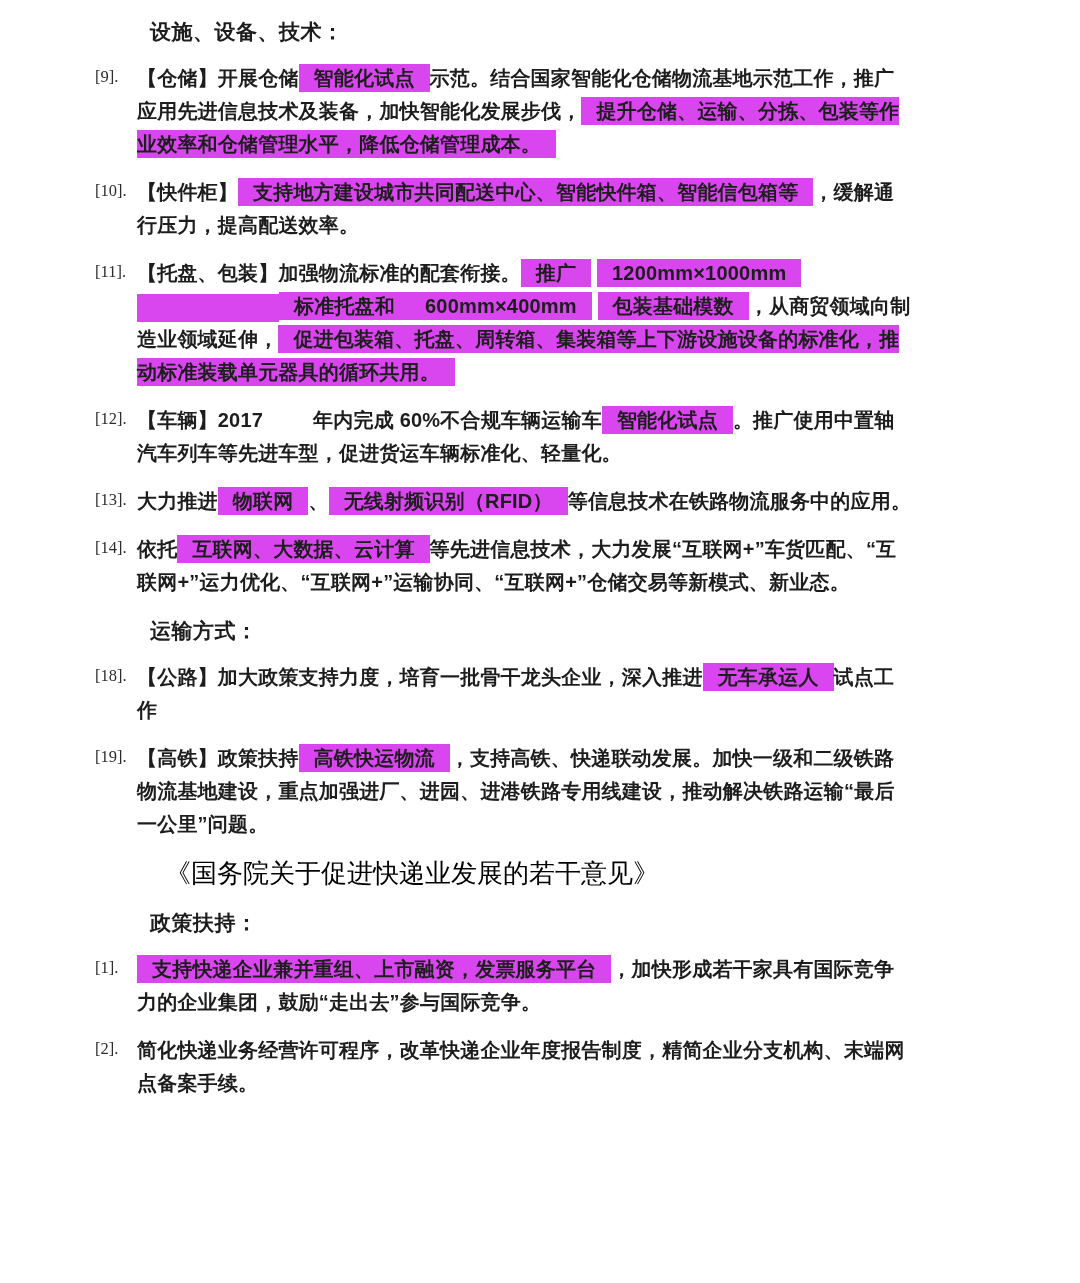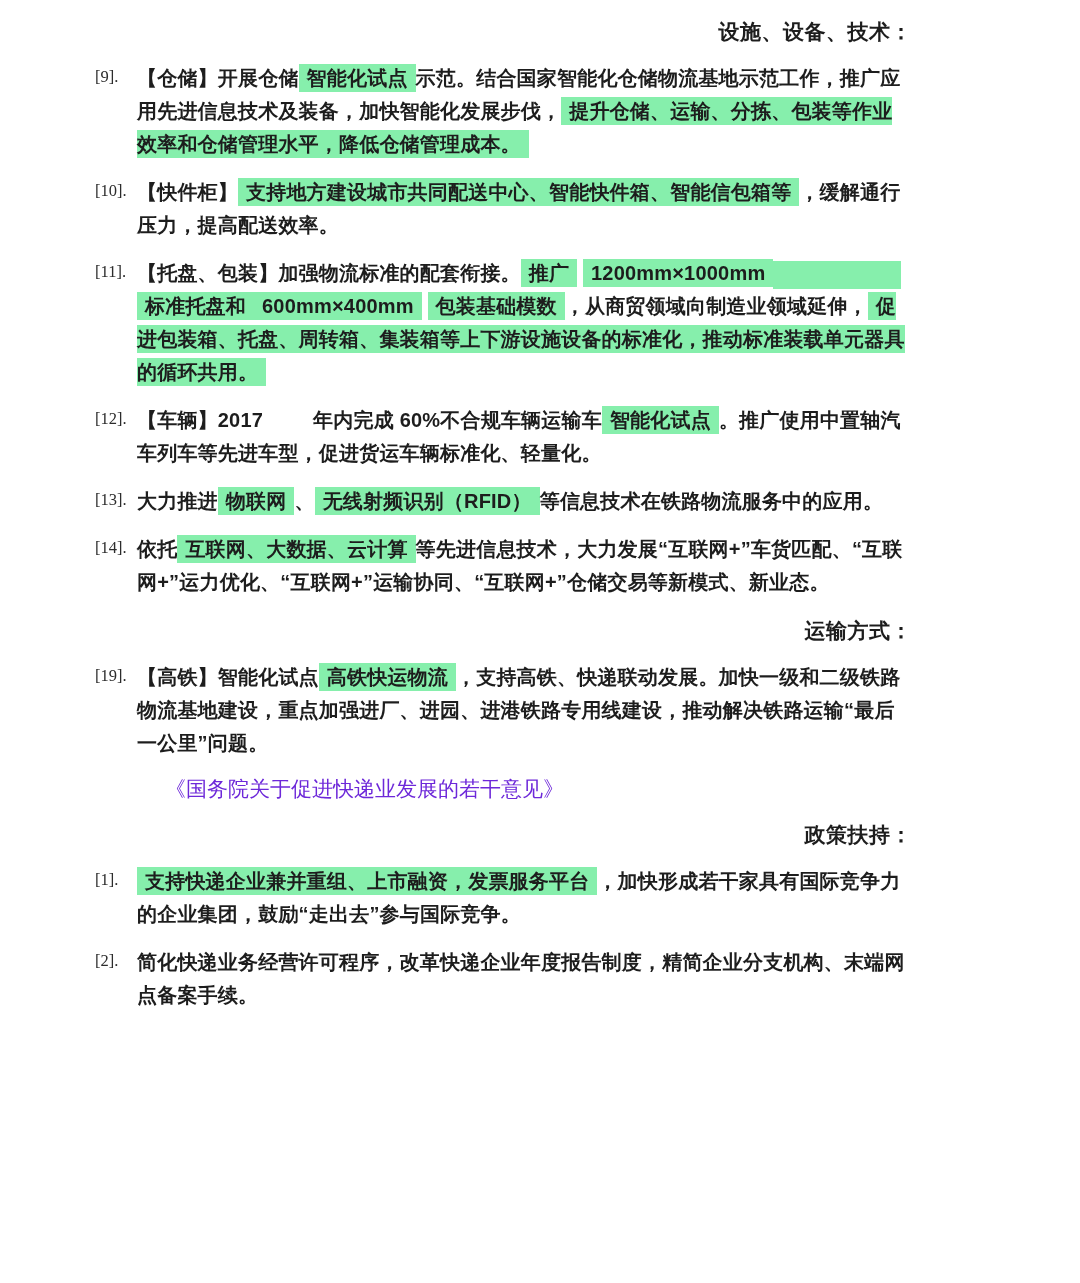--- a/index.html
+++ b/index.html
@@ -19,29 +19,28 @@
     width: 1080px;
     min-height: 1283px;
     padding: 14px 168px 24px 95px;
     background: #ffffff;
   }
   .heading {
     font-size: 21px;
     font-weight: 700;
     margin: 18px 0 16px 55px;
     letter-spacing: 0.5px;
-    text-align: right;
   }
   .heading:first-child { margin-top: 4px; }
   .quote {
     font-family: "Liberation Serif", serif;
-    font-size: 21px;
+    font-size: 26px;
     font-weight: 400;
     margin: 8px 0 14px 70px;
-    color: #6d28d9;
+    color: #000000;
   }
   .item {
     display: flex;
     align-items: flex-start;
     margin-bottom: 15px;
   }
   .num {
     flex: 0 0 42px;
     width: 42px;
     font-family: "Liberation Serif", serif;
@@ -52,22 +51,22 @@
   }
   .text {
     flex: 1;
     font-size: 20px;
     line-height: 33px;
     font-weight: 600;
     letter-spacing: 0.2px;
     word-break: break-all;
   }
   .hl {
-    background: #86efac;
-    padding: 3px 8px;
+    background: #d946ef;
+    padding: 3px 15px;
   }
   .spacer {
     display: inline-block;
     height: 1.1em;
     vertical-align: middle;
   }
 </style>
 </head>
 <body>
 
@@ -92,22 +91,26 @@
     <div class="item">
       <span class="num">[13].</span>
       <div class="text"><span>大力推进</span><span class="hl">物联网</span><span>、</span><span class="hl">无线射频识别（RFID）</span><span>等信息技术在铁路物流服务中的应用。</span></div>
     </div>
     <div class="item">
       <span class="num">[14].</span>
       <div class="text"><span>依托</span><span class="hl">互联网、大数据、云计算</span><span>等先进信息技术，大力发展“互联网+”车货匹配、“互联网+”运力优化、“互联网+”运输协同、“互联网+”仓储交易等新模式、新业态。</span></div>
     </div>
     <div class="heading">运输方式：</div>
     <div class="item">
+      <span class="num">[18].</span>
+      <div class="text"><span>【公路】加大政策支持力度，培育一批骨干龙头企业，深入推进</span><span class="hl">无车承运人</span><span>试点工作</span></div>
+    </div>
+    <div class="item">
       <span class="num">[19].</span>
-      <div class="text"><span>【高铁】智能化试点</span><span class="hl">高铁快运物流</span><span>，支持高铁、快递联动发展。加快一级和二级铁路物流基地建设，重点加强进厂、进园、进港铁路专用线建设，推动解决铁路运输“最后一公里”问题。</span></div>
+      <div class="text"><span>【高铁】政策扶持</span><span class="hl">高铁快运物流</span><span>，支持高铁、快递联动发展。加快一级和二级铁路物流基地建设，重点加强进厂、进园、进港铁路专用线建设，推动解决铁路运输“最后一公里”问题。</span></div>
     </div>
     <div class="quote">《国务院关于促进快递业发展的若干意见》</div>
     <div class="heading">政策扶持：</div>
     <div class="item">
       <span class="num">[1].</span>
       <div class="text"><span class="hl">支持快递企业兼并重组、上市融资，发票服务平台</span><span>，加快形成若干家具有国际竞争力的企业集团，鼓励“走出去”参与国际竞争。</span></div>
     </div>
     <div class="item">
       <span class="num">[2].</span>
       <div class="text"><span>简化快递业务经营许可程序，改革快递企业年度报告制度，精简企业分支机构、末端网点备案手续。</span></div>

